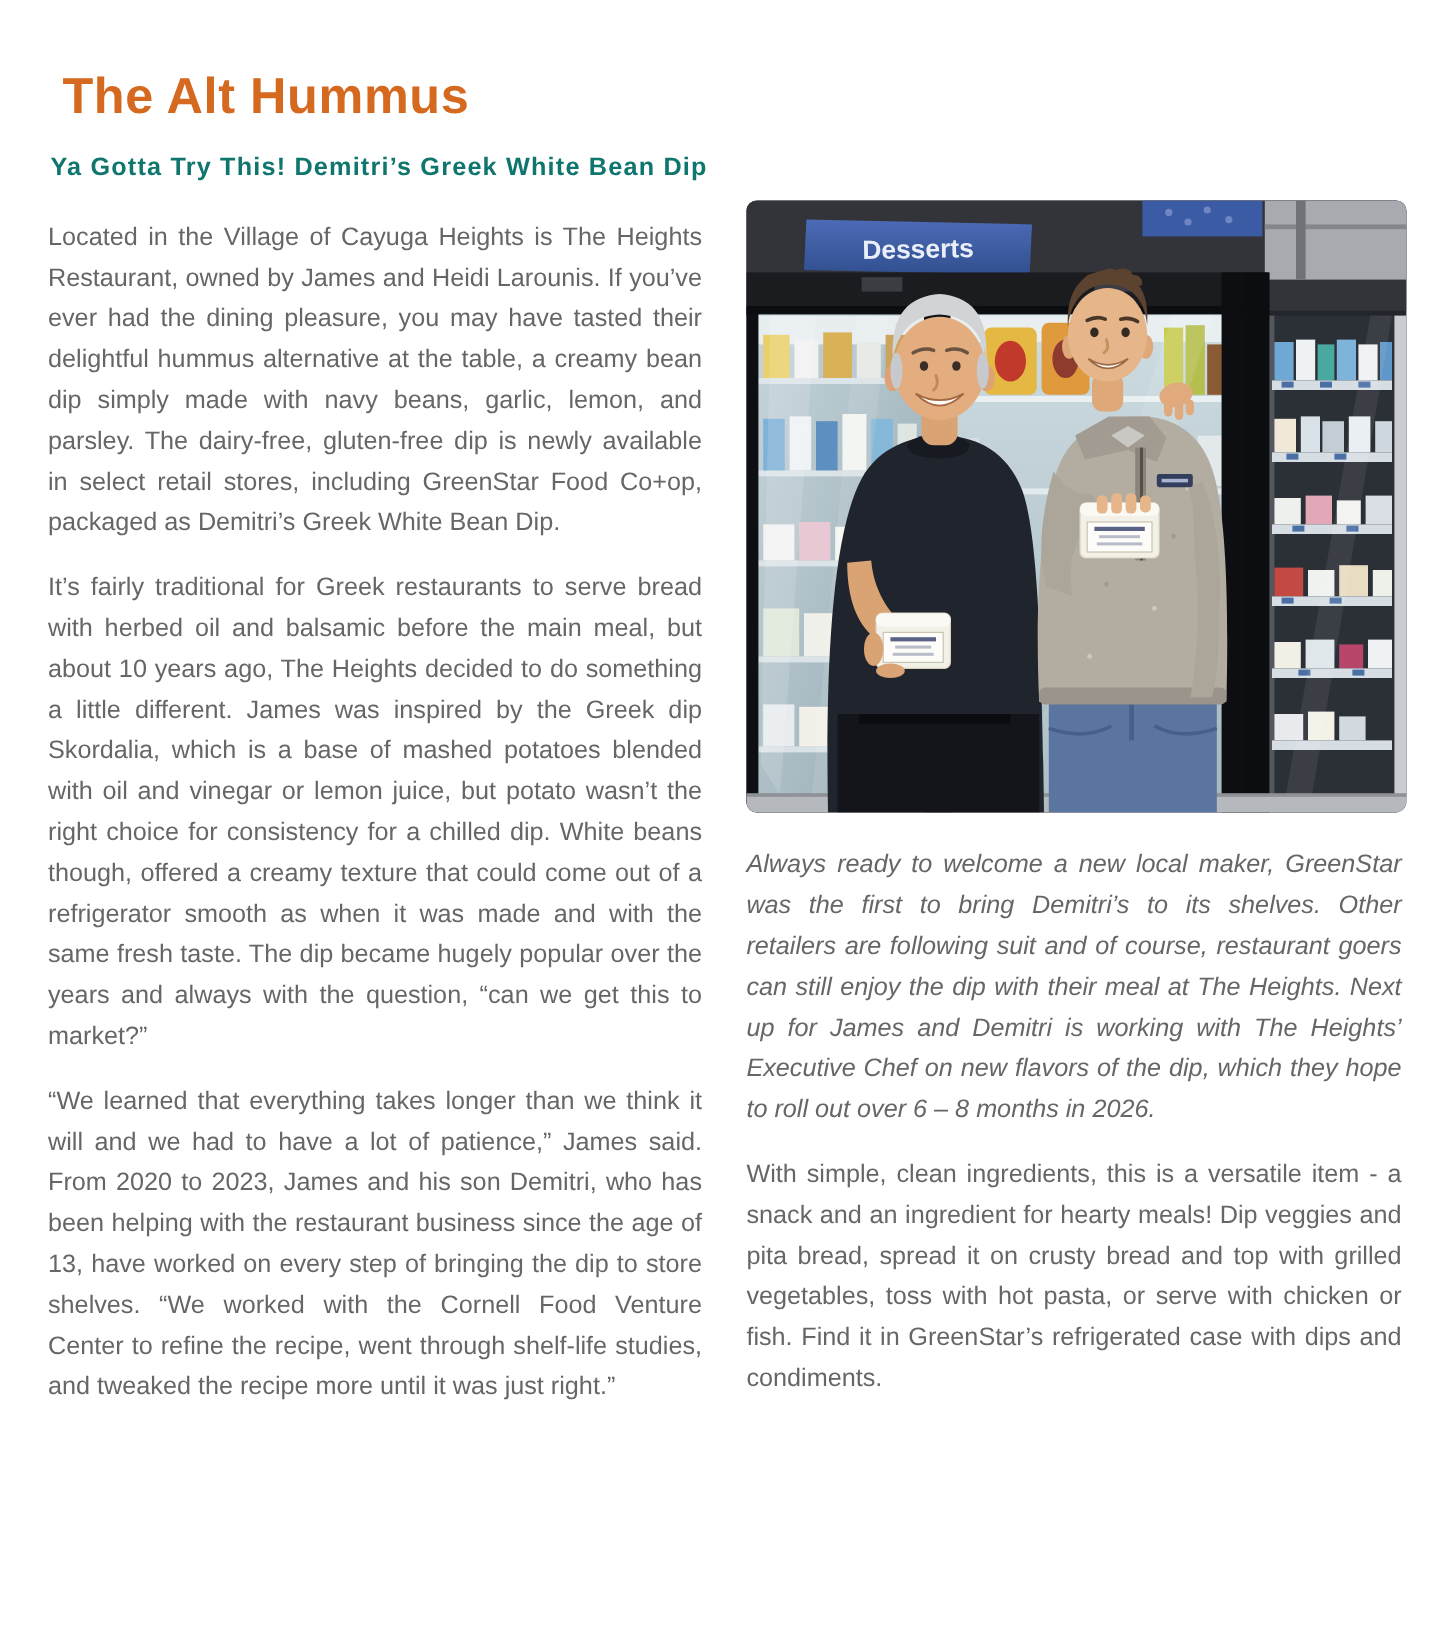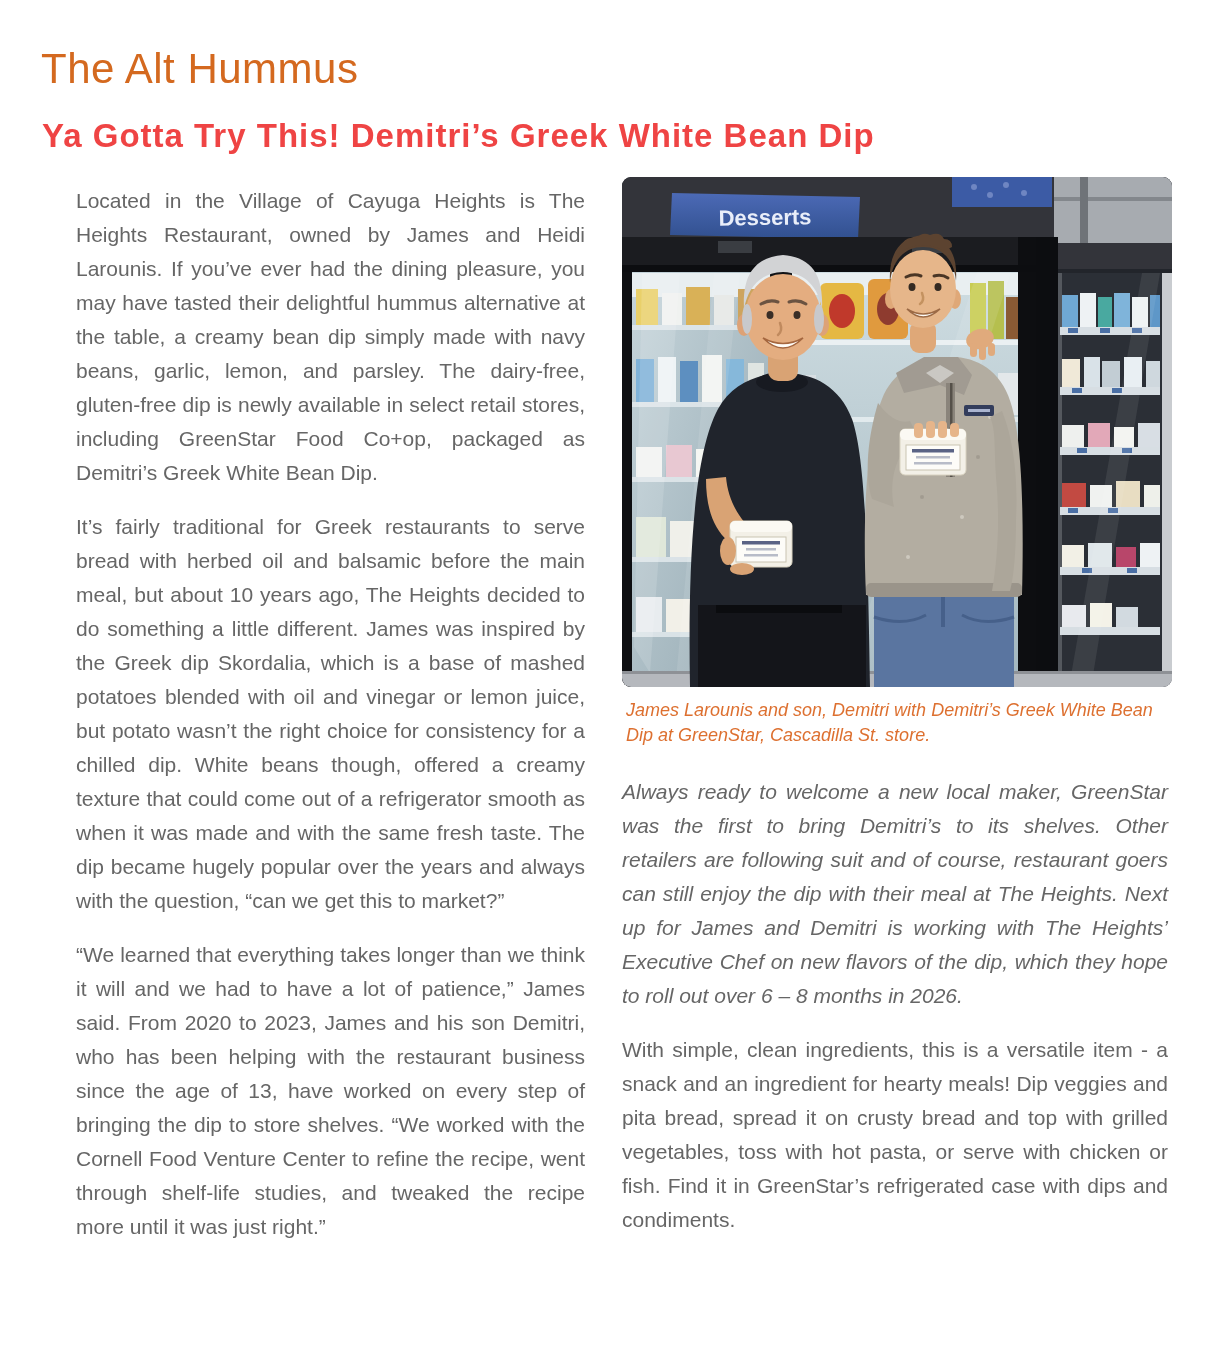--- a/index.html
+++ b/index.html
@@ -1,20 +1,20 @@
 <!DOCTYPE html>
 <html><head>
 <meta charset="utf-8">
 <style>
   html,body{margin:0;padding:0;background:#ffffff;}
   body{width:1206px;height:1365px;overflow:hidden;font-family:"Liberation Sans",sans-serif;}
   .page{padding:44px 38px 0 40px;box-sizing:border-box;}
-  .title{margin:1px;font-size:42px;font-weight:400;letter-spacing:0.5px;color:#d4691f;}
-  .subtitle{margin:24px 0 0 2px;font-size:33px;font-weight:700;letter-spacing:1px;color:#ef4444;}
-  .columns{display:flex;gap:37px;margin-top:15px;align-items:center;margin-left:36px;}
+  .title{margin:12px;font-size:42px;font-weight:700;letter-spacing:0.5px;color:#d4691f;}
+  .subtitle{margin:24px 0 0 2px;font-size:21px;font-weight:700;letter-spacing:1px;color:#0f766e;}
+  .columns{display:flex;gap:37px;margin-top:15px;align-items:flex-start;}
   .col{width:546px;}
   .body-text p{margin:0 0 20px 0;font-size:21px;line-height:34px;color:#666666;text-align:justify;}
   .col-left p:first-child{margin-top:14px;}
   figure{margin:0;}
   .photo-frame{width:550px;height:510px;border-radius:9px;overflow:hidden;display:block;background:#22252b;}
   figcaption{margin:11px 0 0 4px;font-size:18px;line-height:25px;font-style:italic;color:#dd7030;}
   .col-right .body-text p:first-child{margin-top:27px;font-style:italic;}
   svg text{font-family:"Liberation Sans",sans-serif;}
 </style>
 </head>
@@ -276,21 +276,20 @@
               <rect x="328" y="246" width="9" height="14" rx="4" fill="#e6b58a"></rect>
             </g>
             <g>
               <ellipse cx="358" cy="162" rx="14" ry="10" fill="#e0aa7c" transform="rotate(-14 358 162)"></ellipse>
               <rect x="348" y="166" width="7" height="14" rx="3.5" fill="#e0aa7c"></rect>
               <rect x="357" y="168" width="7" height="15" rx="3.5" fill="#e0aa7c"></rect>
               <rect x="366" y="166" width="7" height="13" rx="3.5" fill="#e0aa7c"></rect>
             </g>
           </g>
         </svg>
-        <figcaption>James Larounis and son, Demitri with Demitri’s Greek White Bean Dip at GreenStar, Cascadilla St. store.</figcaption>
       </figure>
 
       <div class="body-text">
         <p>Always ready to welcome a new local maker, GreenStar was the first to bring Demitri’s to its shelves. Other retailers are following suit and of course, restaurant goers can still enjoy the dip with their meal at The Heights. Next up for James and Demitri is working with The Heights’ Executive Chef on new flavors of the dip, which they hope to roll out over 6 – 8 months in 2026.</p>
         <p>With simple, clean ingredients, this is a versatile item - a snack and an ingredient for hearty meals! Dip veggies and pita bread, spread it on crusty bread and top with grilled vegetables, toss with hot pasta, or serve with chicken or fish. Find it in GreenStar’s refrigerated case with dips and condiments.</p>
       </div>
 
     </div>
   </div>
 </div>

